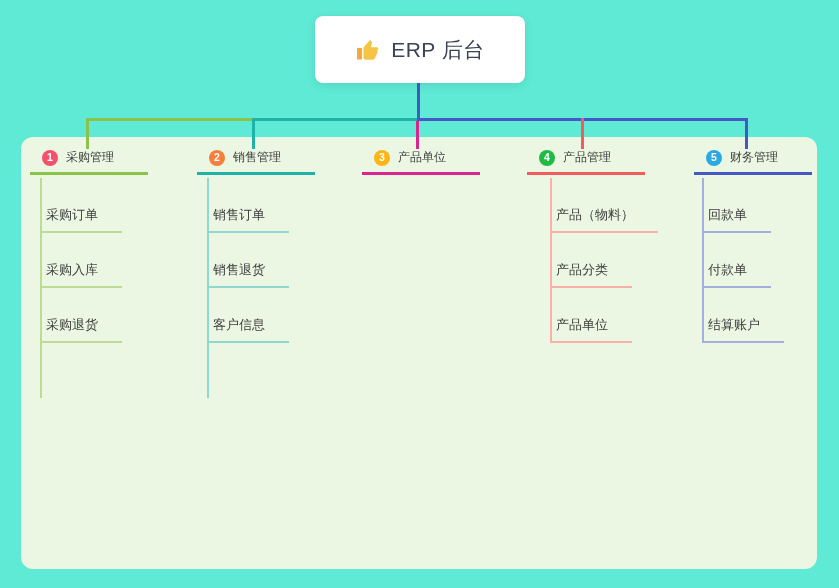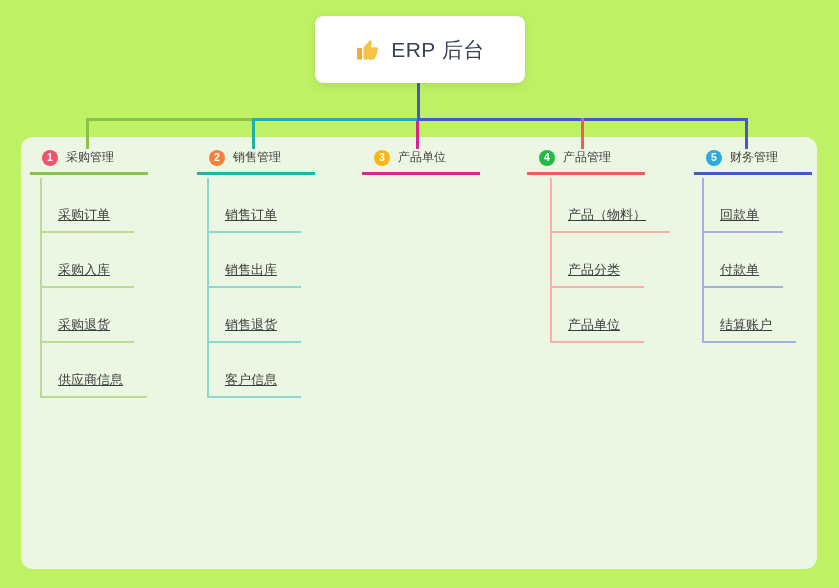--- a/index.html
+++ b/index.html
@@ -1,16 +1,16 @@
 <!DOCTYPE html>
 <html><head>
 <meta charset="utf-8">
 <style>
   html,body{margin:0;padding:0;background:#ffffff;}
-  .page{position:relative;width:839px;height:588px;background:#bef264;overflow:hidden;
+  .page{position:relative;width:839px;height:588px;background:#5eead4;overflow:hidden;
         font-family:"Liberation Sans","DejaVu Sans",sans-serif;}
   .panel{position:absolute;left:21px;top:137px;width:796px;height:432px;
          background:#ebf7e3;border-radius:12px;}
   
   .root-card{position:absolute;left:315px;top:16px;width:210px;height:67px;background:#ffffff;
              border-radius:8px;box-shadow:0 3px 10px rgba(60,70,90,.12),0 0 1px rgba(60,70,90,.18);
              display:flex;align-items:center;justify-content:center;gap:10px;}
   .root-title{font-size:21px;color:#3a4356;font-weight:500;letter-spacing:.5px;}
   .thumb-icon{width:26px;height:26px;display:block;}
   
@@ -41,23 +41,23 @@
   
   .children{position:absolute;top:178px;}
   .c-b1{left:40px;} .c-b2{left:207px;} .c-b3{left:371px;} .c-b4{left:550px;} .c-b5{left:702px;}
   .cvline{position:absolute;left:0;top:0;width:2px;}
   .cvline-b1{background:#bcdc96;height:220px;}
   .cvline-b2{background:#8ed8d0;height:220px;}
   .cvline-b3{background:#f29bc9;height:385px;}
   .cvline-b4{background:#f8b0a9;height:165px;}
   .cvline-b5{background:#a3b0dd;height:165px;}
   .crow{display:block;height:55px;}
-  .citem{display:inline-block;padding:28px 24px 8px 18px;font-size:13px;line-height:17px;
+  .citem{display:inline-block;padding:28px 24px 8px 6px;font-size:13px;line-height:17px;
          color:#3d3d3d;white-space:nowrap;border-bottom-style:solid;border-bottom-width:2px;
-         box-sizing:border-box;height:55px;cursor:default;text-decoration:underline;}
+         box-sizing:border-box;height:55px;cursor:default;}
   .ci-b1{border-bottom-color:#bcdc96;}
   .ci-b2{border-bottom-color:#8ed8d0;}
   .ci-b3{border-bottom-color:#f29bc9;}
   .ci-b4{border-bottom-color:#f8b0a9;}
   .ci-b5{border-bottom-color:#a3b0dd;}
 </style>
 </head>
 <body>
 
 <div class="page">
@@ -84,31 +84,29 @@
 
   <div class="bheader h-b1">
     <span class="badge bg-b1">1</span>
     <span class="blabel">采购管理</span>
   </div>
   <div class="children c-b1">
     <div class="cvline cvline-b1"></div>
     <div class="crow"><span class="citem ci-b1">采购订单</span></div>
     <div class="crow"><span class="citem ci-b1">采购入库</span></div>
     <div class="crow"><span class="citem ci-b1">采购退货</span></div>
-    <div class="crow"><span class="citem ci-b1">供应商信息</span></div>
   </div>
 
   <div class="bheader h-b2">
     <span class="badge bg-b2">2</span>
     <span class="blabel">销售管理</span>
   </div>
   <div class="children c-b2">
     <div class="cvline cvline-b2"></div>
     <div class="crow"><span class="citem ci-b2">销售订单</span></div>
-    <div class="crow"><span class="citem ci-b2">销售出库</span></div>
     <div class="crow"><span class="citem ci-b2">销售退货</span></div>
     <div class="crow"><span class="citem ci-b2">客户信息</span></div>
   </div>
 
   <div class="bheader h-b3">
     <span class="badge bg-b3">3</span>
     <span class="blabel">产品单位</span>
   </div>
 
   <div class="bheader h-b4">

